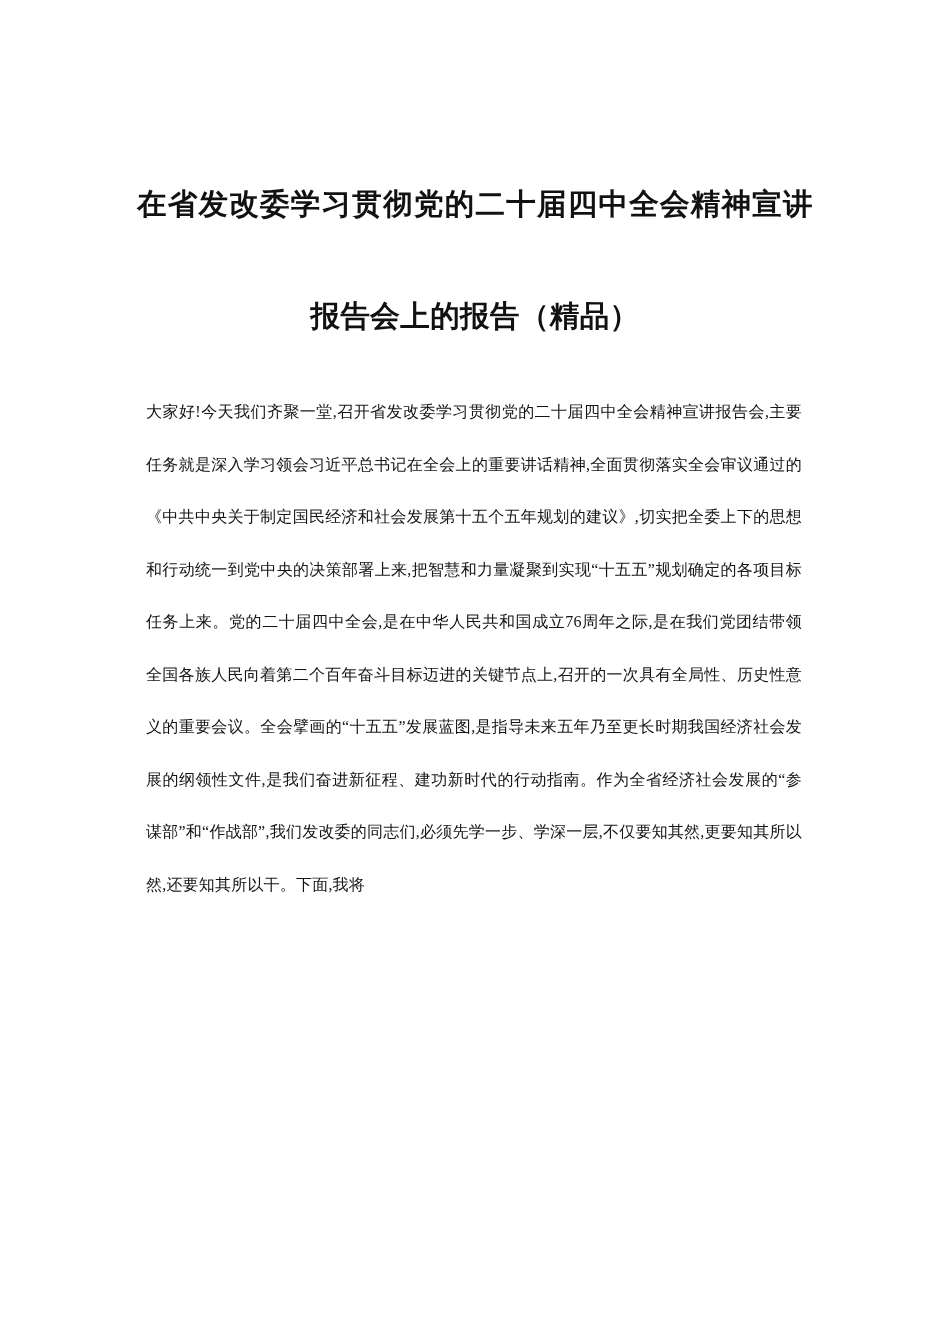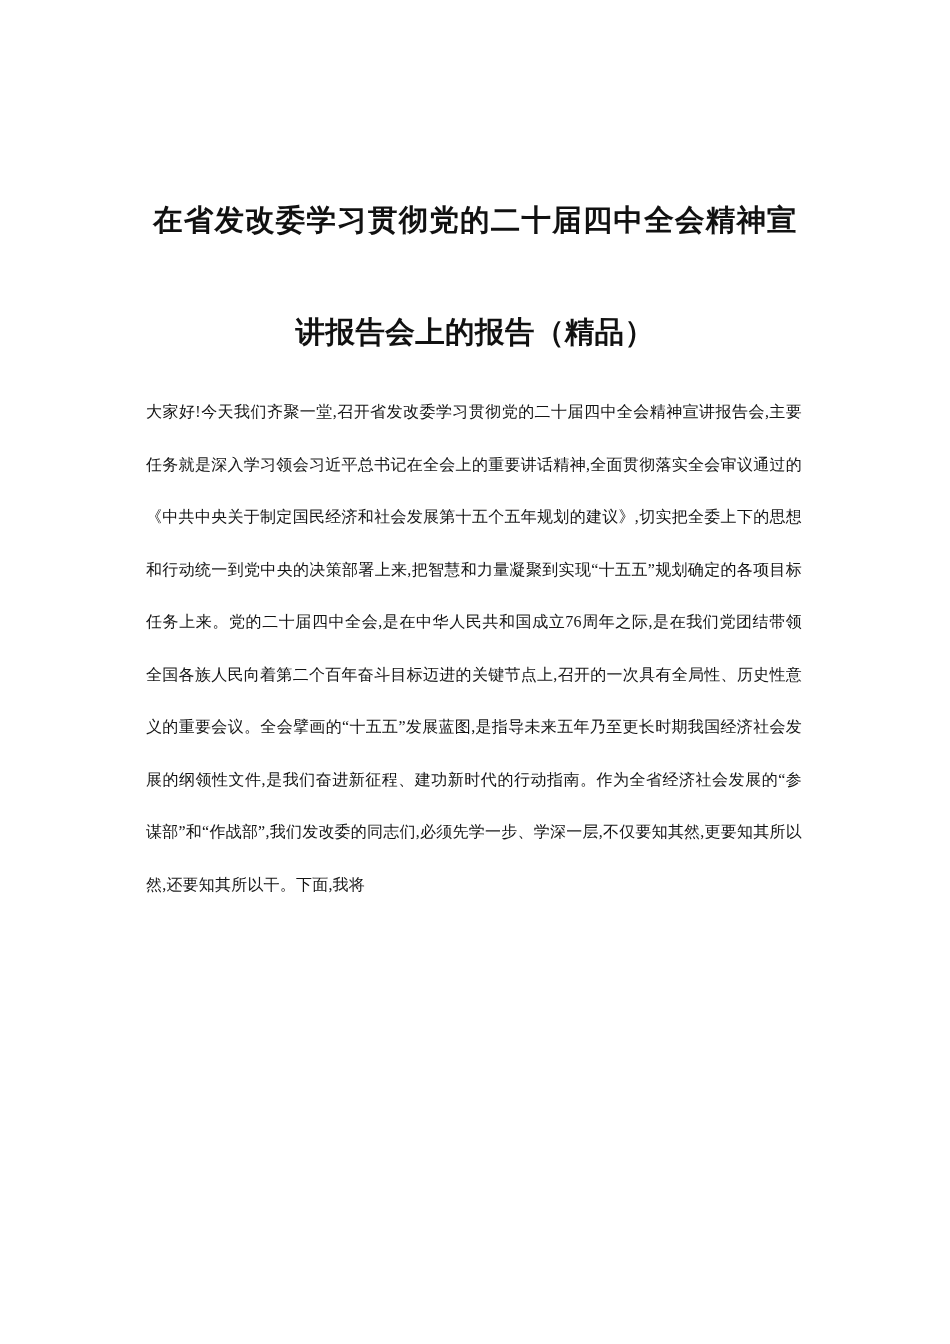--- a/index.html
+++ b/index.html
@@ -27,21 +27,21 @@
     width: 676px;
   }
   .doc-title {
     font-size: 29.5px;
     font-weight: bold;
     line-height: 112px;
     letter-spacing: 0.4px;
     text-align: justify;
     text-align-last: center;
     color: #111111;
-    margin: 16px;
+    margin: 0;
     word-break: break-all;
   }
 
   
   .body-block {
     position: absolute;
     left: 138px;
     top: 378px;
     width: 672px;
   }

